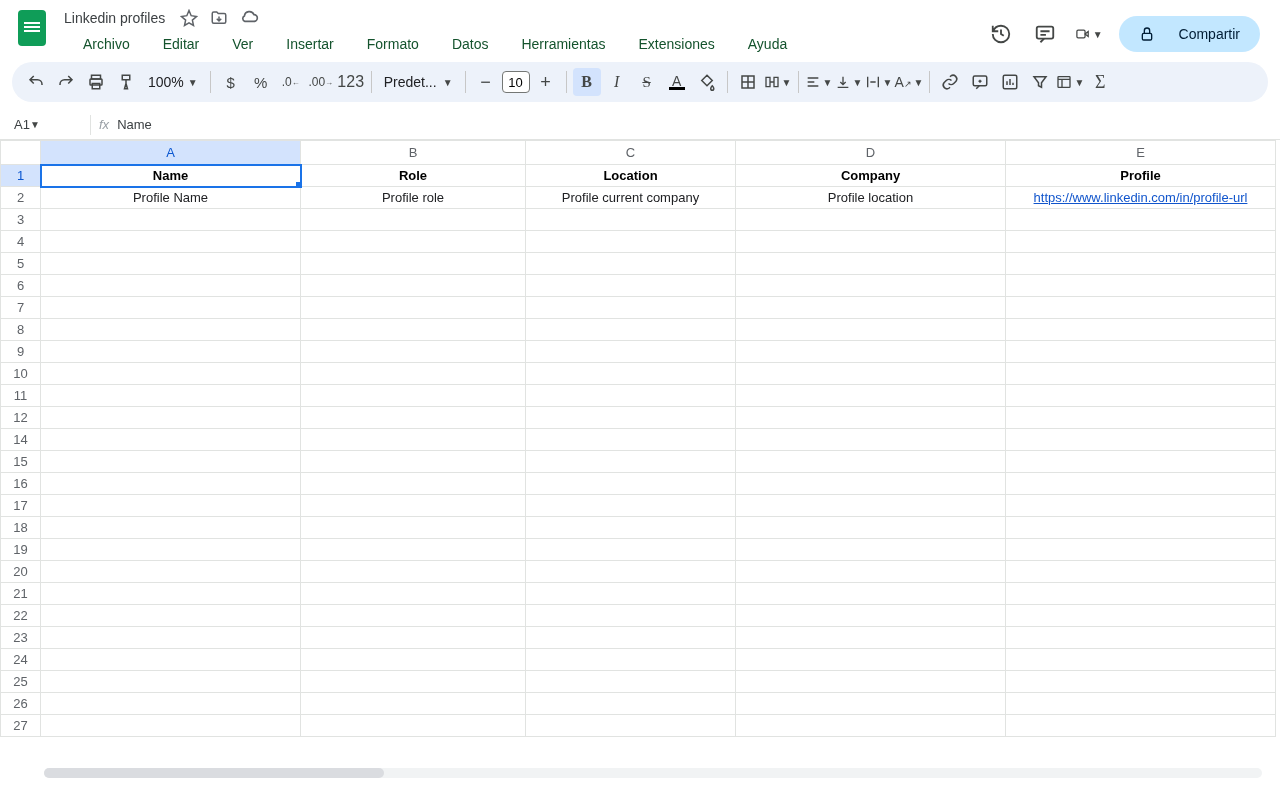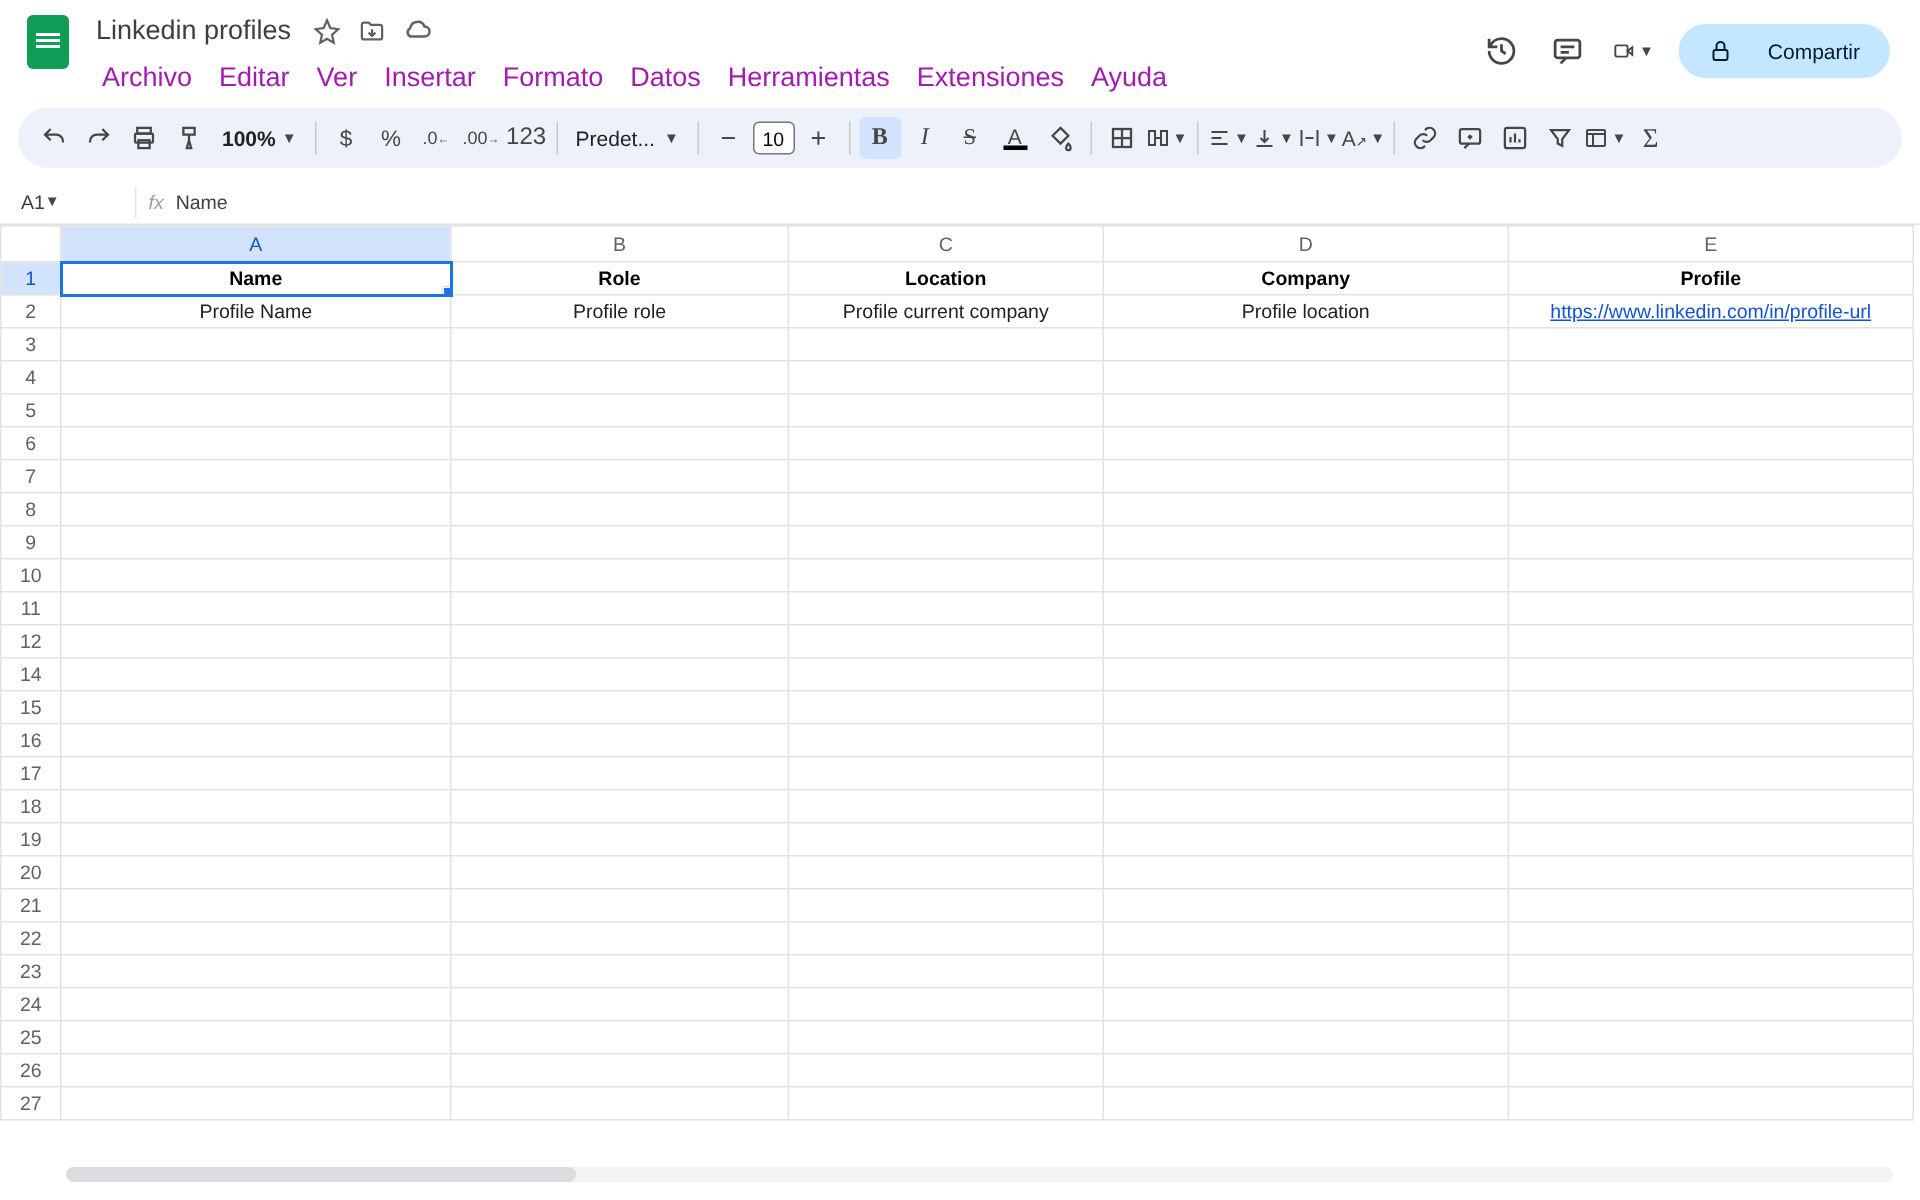--- a/index.html
+++ b/index.html
@@ -5,36 +5,36 @@
 * { margin: 0; padding: 0; box-sizing: border-box; font-family: "Google Sans", Arial, sans-serif; }
 body { width: 1280px; height: 800px; background: #fff; color: #202124; overflow: hidden; }
 
 .header { display: flex; align-items: flex-start; padding: 8px 12px 0 12px; }
 .logo { width: 40px; height: 40px; display: flex; align-items: center; justify-content: center; margin-right: 4px; }
 .logo-icon { width: 28px; height: 36px; background: #0f9d58; border-radius: 4px; position: relative; }
 .logo-icon::after { content: ""; position: absolute; left: 6px; top: 12px; width: 16px; height: 12px; background: repeating-linear-gradient(#fff 0 2px, transparent 2px 4px); }
 
 .title-area { flex: 1; }
 .title-row { display: flex; align-items: center; gap: 10px; padding-left: 4px; }
-.doc-title { font-size: 18px; color: #3c4043; padding: 2px 4px; }
+.doc-title { font-size: 14px; color: #3c4043; padding: 2px 4px; }
 .title-icon { width: 20px; height: 20px; display: flex; align-items: center; justify-content: center; color: #5f6368; cursor: pointer; }
 
 .menubar { display: flex; gap: 2px; padding: 4px 0 6px 4px; }
-.menu-item { font-size: 18px; color: #a21caf; padding: 4px 8px; border-radius: 4px; cursor: pointer; }
+.menu-item { font-size: 14px; color: #14532d; padding: 4px 8px; border-radius: 4px; cursor: pointer; margin-left: 15px; }
 
 .header-actions { display: flex; align-items: center; gap: 16px; padding-top: 8px; padding-right: 8px; }
 .hdr-icon { width: 28px; height: 28px; display: flex; align-items: center; justify-content: center; color: #444746; cursor: pointer; }
 .share-btn { display: flex; align-items: center; gap: 24px; background: #c2e7ff; color: #001d35; padding: 10px 20px; border-radius: 24px; font-size: 14px; font-weight: 500; cursor: pointer; }
 
 .toolbar-wrap { padding: 0 12px 8px; }
 .toolbar { display: flex; align-items: center; background: #edf2fa; border-radius: 24px; padding: 4px 10px; height: 40px; gap: 2px; }
 .tb-btn { min-width: 28px; height: 28px; display: flex; align-items: center; justify-content: center; color: #444746; cursor: pointer; border-radius: 4px; font-size: 14px; }
 .tb-btn.active { background: #d3e3fd; }
 .tb-sep { width: 1px; height: 22px; background: #c7c7c7; margin: 0 4px; }
-.zoom { font-size: 14px; padding: 0 6px; display: flex; align-items: center; gap: 4px; cursor: pointer; font-weight: bold; }
+.zoom { font-size: 14px; padding: 0 6px; display: flex; align-items: center; gap: 4px; cursor: pointer; }
 .font-name { font-size: 14px; padding: 0 6px; display: flex; align-items: center; gap: 6px; min-width: 80px; cursor: pointer; }
 .font-size-input { width: 28px; height: 22px; border: 1px solid #747775; border-radius: 4px; background: #fff; text-align: center; font-size: 13px; }
 .caret { font-size: 10px; color: #444746; }
 
 .namebox-row { display: flex; align-items: center; border-bottom: 1px solid #e1e3e1; padding: 4px 0 4px 8px; height: 30px; }
 .namebox { width: 74px; font-size: 13px; color: #3c4043; padding: 2px 6px; display: flex; align-items: center; justify-content: flex-start; cursor: pointer; }
 .fx-sep { width: 1px; height: 20px; background: #e1e3e1; margin: 0 8px; }
 .fx { font-size: 13px; font-style: italic; color: #9aa0a6; margin-right: 8px; }
 .formula { font-size: 13px; color: #3c4043; }
 

